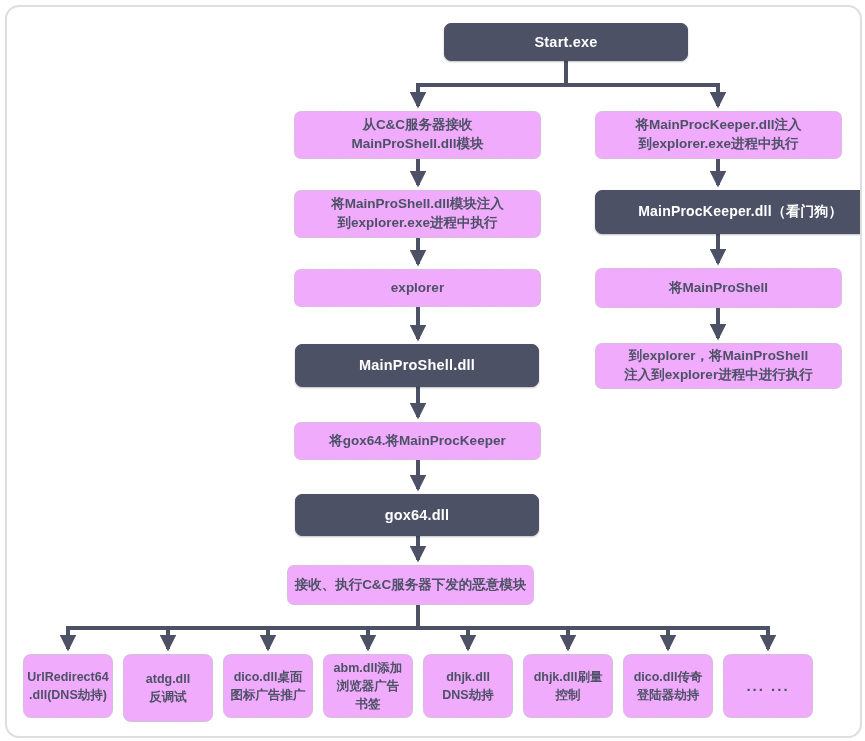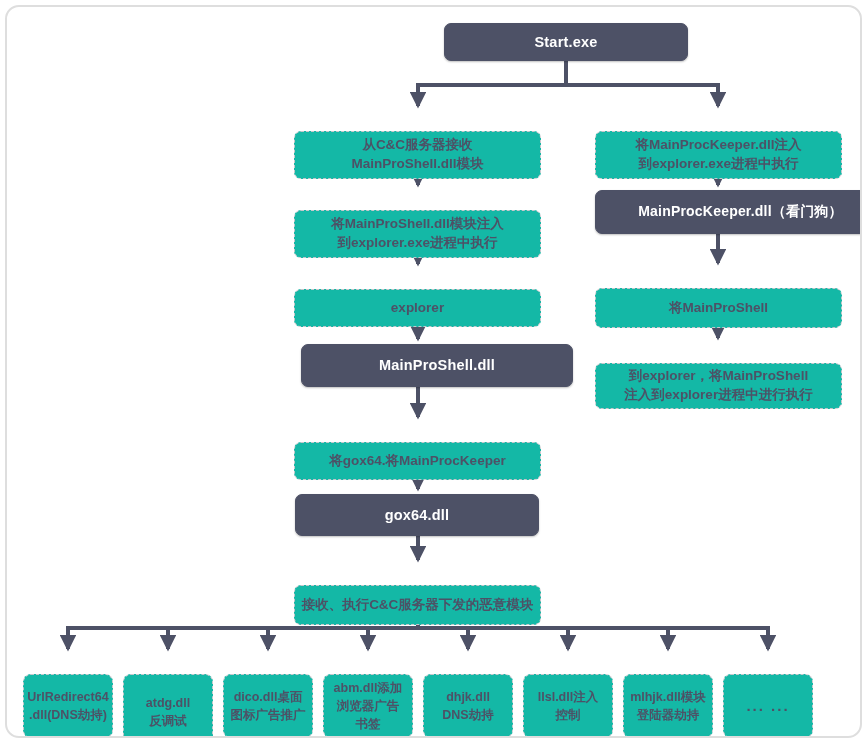--- a/index.html
+++ b/index.html
@@ -11,23 +11,22 @@
   }
   .canvas{position:absolute;left:-6px;top:-6px;width:865px;height:741px;}
   svg.connectors{position:absolute;left:0;top:0;pointer-events:none;z-index:0;}
   .node{
     position:absolute;z-index:1;box-sizing:border-box;
     display:flex;align-items:center;justify-content:flex-end;text-align:center;
     border-radius:7px;font-weight:bold;line-height:1.4;
     white-space:pre-line;
   }
   .node.dashed{
-    background:#14b8a6;border:1.5px dashed #c7c7cc;color:#4d5166;
+    background:#f0abfc;border:1.5px dashed #c7c7cc;color:#4d5166;
     font-size:13.5px;
-    margin-top:20px;
   }
   .node.dark{
     background:#4d5166;border:1.5px solid #4d5166;color:#ffffff;
     font-size:14.5px;letter-spacing:.2px;
     box-shadow:0 1px 2px rgba(0,0,0,.25);
   }
   .node.small{font-size:12.5px;line-height:1.45;border-radius:8px;}
   .node .lbl{display:block;width:100%;padding:0 2px;}
   .node.ellipsis{font-size:15px;letter-spacing:2px;}
 </style>
@@ -79,72 +78,72 @@
     <span class="lbl">从C&amp;C服务器接收
 MainProShell.dll模块</span></div>
 
   <div class="node dashed" style="left:293px;top:189px;width:247px;height:48px">
     <span class="lbl">将MainProShell.dll模块注入
 到explorer.exe进程中执行</span></div>
 
   <div class="node dashed" style="left:293px;top:268px;width:247px;height:38px">
     <span class="lbl">explorer</span></div>
 
-  <div class="node dark" style="left:300px;top:343px;width:272px;height:43px">
+  <div class="node dark" style="left:294px;top:343px;width:244px;height:43px">
     <span class="lbl">MainProShell.dll</span></div>
 
   <div class="node dashed" style="left:293px;top:421px;width:247px;height:38px">
     <span class="lbl">将gox64.将MainProcKeeper</span></div>
 
   <div class="node dark" style="left:294px;top:493px;width:244px;height:42px">
     <span class="lbl">gox64.dll</span></div>
 
-  <div class="node dashed" style="left:293px;top:564px;width:247px;height:40px">
+  <div class="node dashed" style="left:286px;top:564px;width:247px;height:40px">
     <span class="lbl">接收、执行C&amp;C服务器下发的恶意模块</span></div>
 
   <div class="node dashed" style="left:594px;top:110px;width:247px;height:48px">
     <span class="lbl">将MainProcKeeper.dll注入
 到explorer.exe进程中执行</span></div>
 
   <div class="node dark" style="left:594px;top:189px;width:291px;height:44px;font-size:14px">
     <span class="lbl">MainProcKeeper.dll（看门狗）</span></div>
 
   <div class="node dashed" style="left:594px;top:267px;width:247px;height:40px">
     <span class="lbl">将MainProShell</span></div>
 
   <div class="node dashed" style="left:594px;top:342px;width:247px;height:46px">
     <span class="lbl">到explorer，将MainProShell
 注入到explorer进程中进行执行</span></div>
 
   <div class="node dashed small" style="left:22px;top:653px;width:90px;height:64px">
     <span class="lbl">UrlRedirect64
 .dll(DNS劫持)</span></div>
 
-  <div class="node dashed small" style="left:122px;top:653px;width:90px;height:76px">
+  <div class="node dashed small" style="left:122px;top:653px;width:90px;height:68px">
     <span class="lbl">atdg.dll
 反调试</span></div>
 
   <div class="node dashed small" style="left:222px;top:653px;width:90px;height:64px">
     <span class="lbl">dico.dll桌面
 图标广告推广</span></div>
 
   <div class="node dashed small" style="left:322px;top:653px;width:90px;height:64px">
     <span class="lbl">abm.dll添加
 浏览器广告
 书签</span></div>
 
   <div class="node dashed small" style="left:422px;top:653px;width:90px;height:64px">
     <span class="lbl">dhjk.dll
 DNS劫持</span></div>
 
   <div class="node dashed small" style="left:522px;top:653px;width:90px;height:64px">
-    <span class="lbl">llsl.dll注入
+    <span class="lbl">dhjk.dll刷量
 控制</span></div>
 
   <div class="node dashed small" style="left:622px;top:653px;width:90px;height:64px">
-    <span class="lbl">mlhjk.dll模块
+    <span class="lbl">dico.dll传奇
 登陆器劫持</span></div>
 
   <div class="node dashed small ellipsis" style="left:722px;top:653px;width:90px;height:64px">
     <span class="lbl">... ...</span></div>
 
 </div>
 </div>
 
 </body></html>

